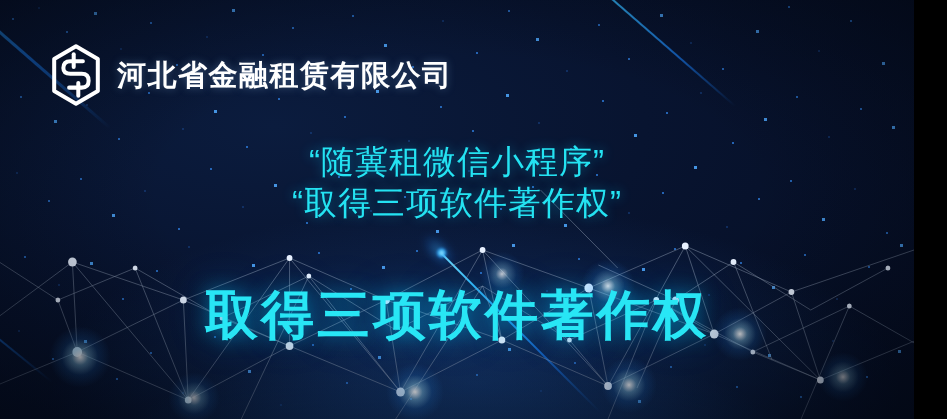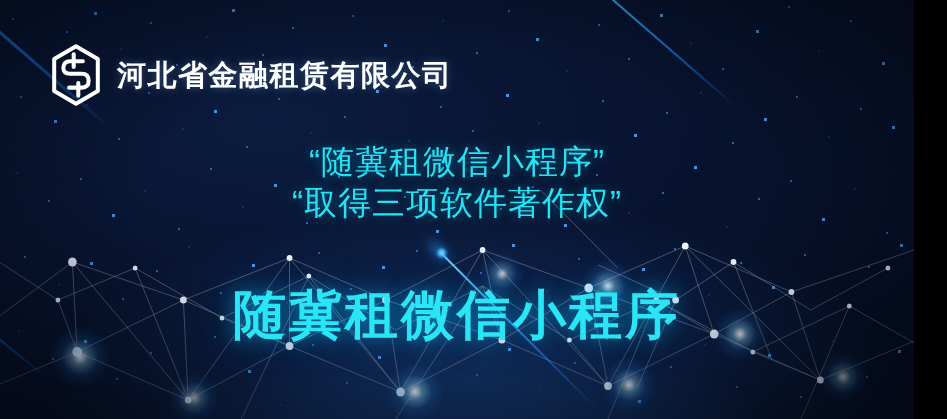--- a/index.html
+++ b/index.html
@@ -391,15 +391,15 @@
     <div class="logo-text">
       <div class="logo-cn">河北省金融租赁有限公司</div>
     </div>
   </div>
 
   <div class="quote-block">
     <div class="quote-line">“随冀租微信小程序”</div>
     <div class="quote-line">“取得三项软件著作权”</div>
   </div>
 
-  <div class="headline">随冀租微信小程序</div>
+  <div class="headline">取得三项软件著作权</div>
 
 </div>
 
 </body></html>

